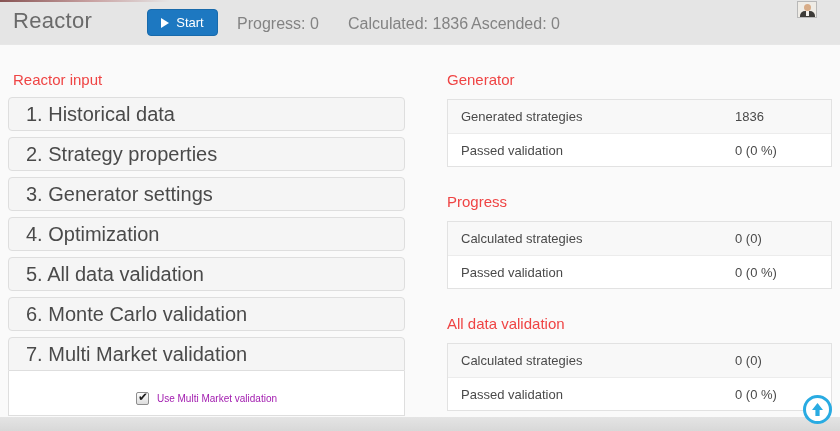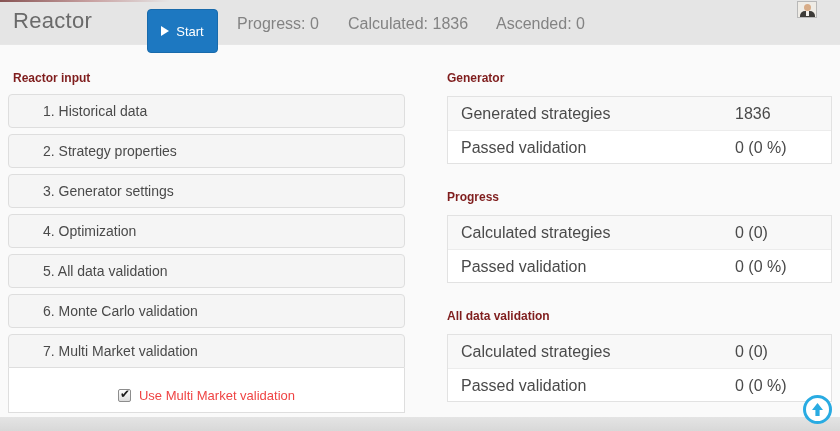--- a/index.html
+++ b/index.html
@@ -18,84 +18,84 @@
   }
   .artifact-line {
     position:absolute; top:0; left:0; width:170px; height:2px;
     background:linear-gradient(to right, rgba(96,22,22,.7), rgba(150,40,40,.35) 55%, rgba(150,40,40,0));
   }
   .app-title {
     position:absolute; left:13px; top:8px;
     font-size:22px; color:#6a6a6a; letter-spacing:.3px;
   }
   .start-btn {
-    position:absolute; left:147px; top:9px; width:71px; height:44px;
+    position:absolute; left:147px; top:9px; width:71px; height:27px;
     background:#1d78c1; border:1px solid #186aab; border-radius:4px;
     color:#fff; font-size:13px; cursor:pointer;
     display:flex; align-items:center; justify-content:center; gap:7px;
     font-family:inherit;
   }
   .play-icon {
     width:0; height:0; display:inline-block;
     border-top:5px solid transparent; border-bottom:5px solid transparent;
     border-left:8px solid #fff;
   }
   .metric { position:absolute; top:15px; font-size:16px; color:#838383; white-space:nowrap; }
   .metric.m0 { left:237px; }
   .metric.m1 { left:348px; }
-  .metric.m2 { left:496px; }
+  .metric.m2 { left:471px; }
   .avatar {
     position:absolute; left:797px; top:1px; width:20px; height:17px;
     background:#efece6; border:1px solid #b8b8b8; overflow:hidden;
   }
   .avatar .head {
     position:absolute; left:6px; top:2px; width:7px; height:7px;
     border-radius:50%; background:#d8ac87;
   }
   .avatar .body-shape {
     position:absolute; left:2px; top:9px; width:15px; height:9px;
     border-radius:5px 5px 0 0; background:#3d3b38;
   }
   .avatar .shirt {
     position:absolute; left:8px; top:9px; width:3px; height:5px; background:#f4f2ee;
   }
   
-  .section-h { font-size:12px; font-weight:700; color:#7f1d1d; }
+  .section-h { font-size:15px; font-weight:400; color:#ef4444; }
   
   .left-col { position:absolute; left:8px; top:71px; width:397px; }
   .left-col .section-h { margin:0 0 9px 5px; }
   .acc-item {
     height:34px; margin-bottom:6px; line-height:32px;
     background:#f5f5f5; border:1px solid #dedede; border-radius:4px;
-    padding-left:34px; font-size:14px; color:#4a4a4a; cursor:pointer;
+    padding-left:17px; font-size:20px; color:#4a4a4a; cursor:pointer;
   }
   .acc-item.expanded { border-radius:4px 4px 0 0; margin-bottom:0; }
   .acc-body {
     height:45px; background:#fff; border:1px solid #dedede; border-top:none;
     display:flex; align-items:center; justify-content:center; padding-top:10px;
   }
   .checkbox-wrap { display:flex; align-items:center; gap:8px; cursor:pointer; }
   .checkbox {
     width:13px; height:13px; border:1px solid #8d8d8d; border-radius:2px;
     background:linear-gradient(#fdfdfd,#ddd);
     position:relative; display:inline-block;
   }
   .checkbox.checked::after {
     content:"✔"; position:absolute; left:1px; top:-3px;
     font-size:12px; color:#1c1c1c;
   }
-  .checkbox-label { font-size:13px; color:#ef4444; }
+  .checkbox-label { font-size:10px; color:#a21caf; }
   
   .right-col { position:absolute; left:428px; top:71px; width:404px; }
   .result-section { margin-bottom:26px;padding-left:19px; }
   .result-section .section-h { margin-bottom:11px; }
   .result-table { background:#fff; border:1px solid #e2e2e2; }
   .result-row {
     position:relative; height:33px; line-height:33px;
-    font-size:16px; color:#4a4a4a; padding-left:13px;
+    font-size:13px; color:#4a4a4a; padding-left:13px;
   }
   .result-row + .result-row { border-top:1px solid #ececec; }
   .result-row:first-child { background:#f8f8f8; }
   .result-value { position:absolute; left:287px; top:0;text-align:center; }
   
   .bottom-band {
     position:absolute; left:0; top:417px; width:840px; height:14px;
     background:linear-gradient(#e4e4e4,#d8d8d8); z-index:3;
   }
   .scroll-top-btn {

